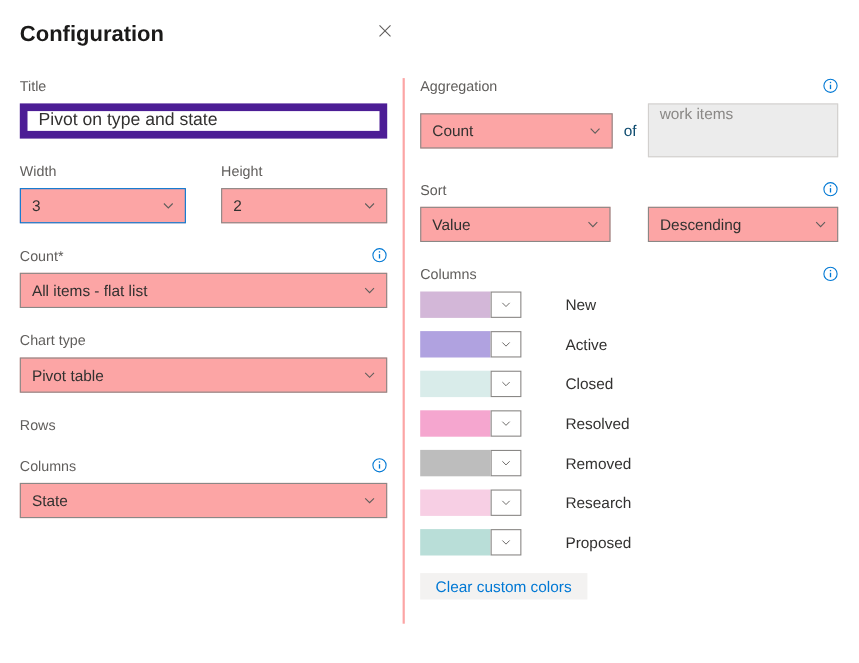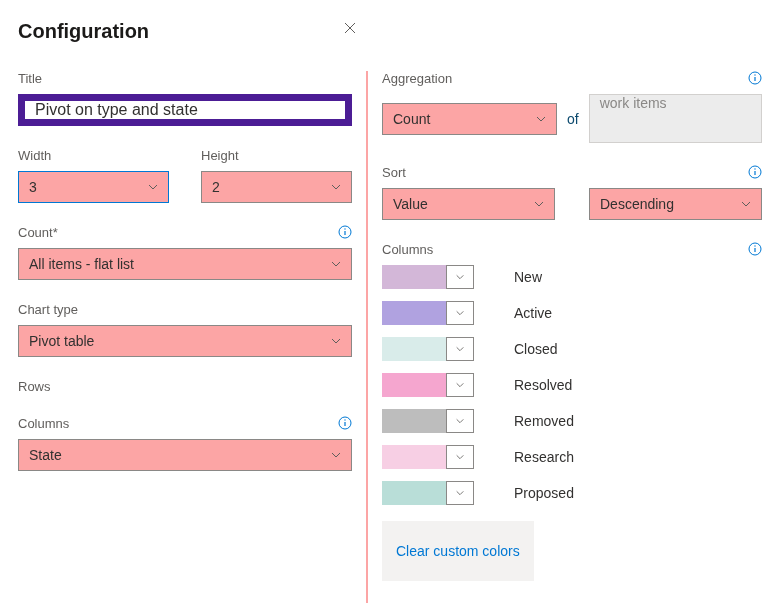--- a/index.html
+++ b/index.html
@@ -49,21 +49,21 @@
   
   .series-item { display: flex; align-items: center; gap: 0; margin-bottom: 12px; }
   .swatch { width: 64px; height: 24px; }
   .mini-select {
     width: 28px; height: 24px; border: 1px solid #8a8886; border-left: 1px solid #8a8886;
     background: #fff; display: flex; align-items: center; justify-content: center; cursor: pointer;
   }
   .series-label { font-size: 14px; color: #323130; margin-left: 40px; }
   .clear-btn {
     display: inline-block; background: #f3f2f1; color: #0078d4;
-    padding: 22px 14px; font-size: 14px; cursor: pointer; margin-top: 4px;
+    padding: 4px 14px; font-size: 14px; cursor: pointer; margin-top: 4px;
   }
 </style>
 </head>
 <body>
 
 <div class="panel">
 
   <div class="header">
     <div class="title">Configuration</div>
     <div class="close">

